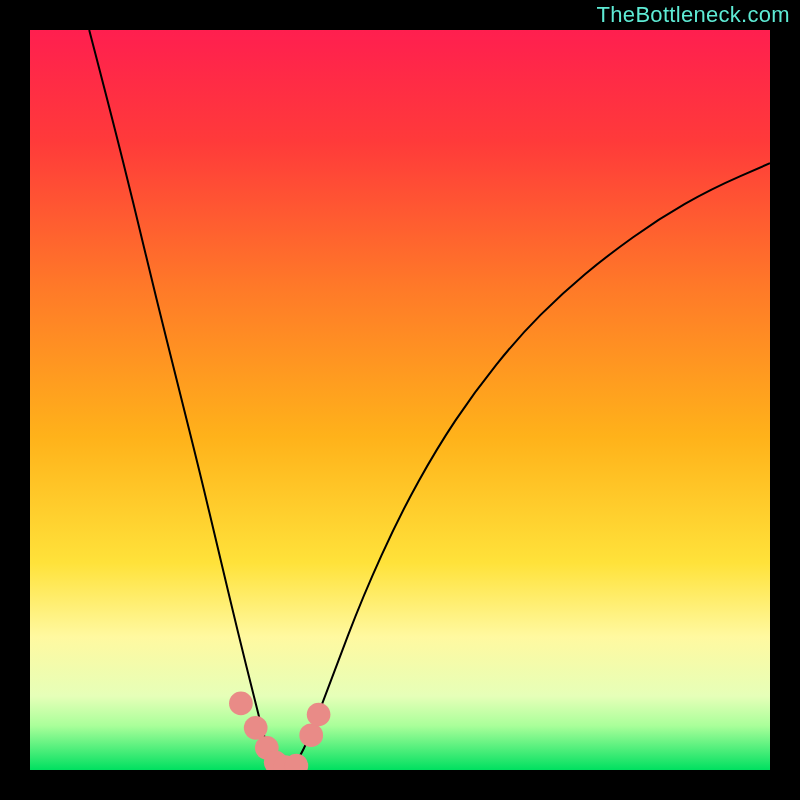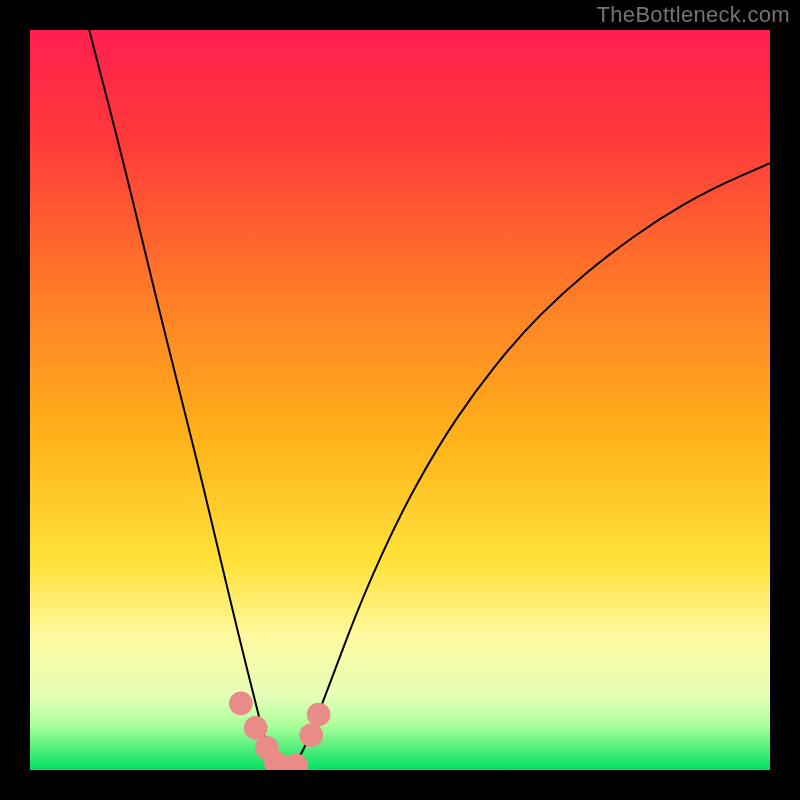--- a/index.html
+++ b/index.html
@@ -16,21 +16,21 @@
     left: 0;
     top: 0;
     width: 800px;
     height: 800px;
     background: #000000;
   }
   .watermark {
     position: absolute;
     top: 2px;
     right: 10px;
-    color: #737373;
+    color: #5eead4;
     font-size: 22px;
     font-weight: 400;
     letter-spacing: 0.3px;
     user-select: none;
   }
   .plot {
     position: absolute;
     left: 30px;
     top: 30px;
     width: 740px;

